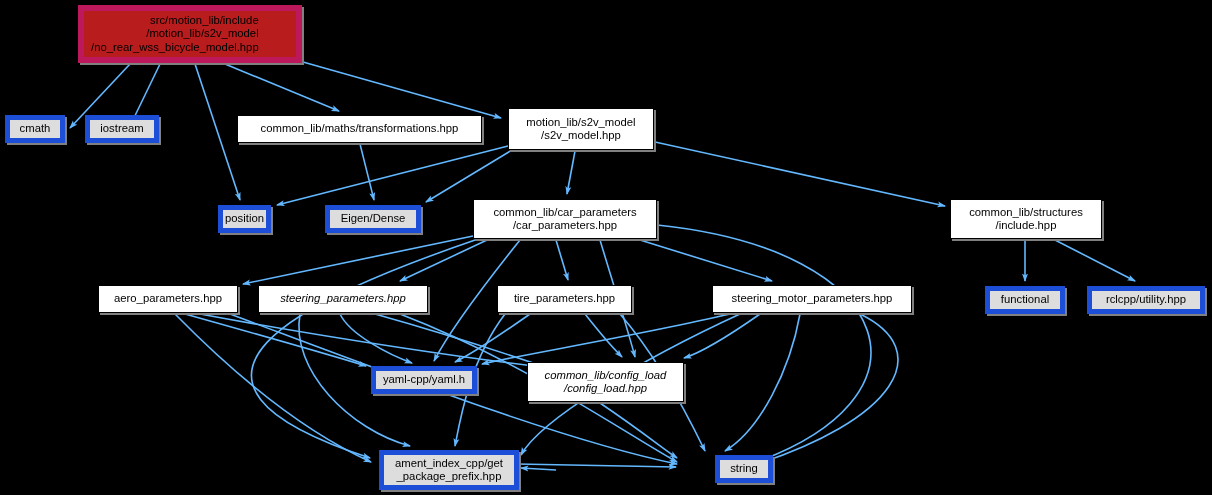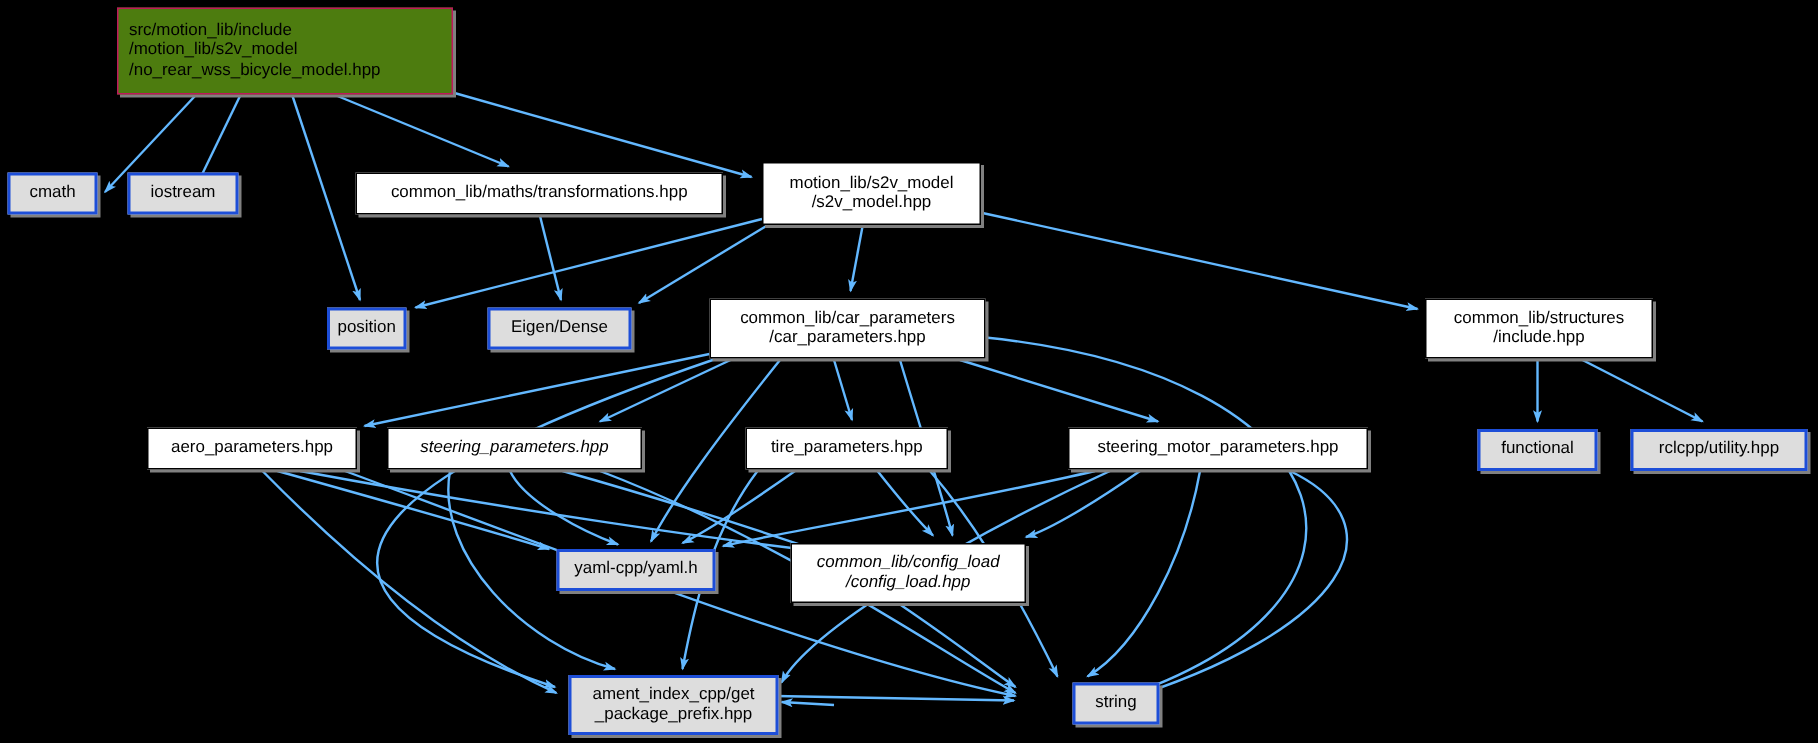--- a/index.html
+++ b/index.html
@@ -3,23 +3,23 @@
 <meta charset="utf-8">
 <style>
   html,body{margin:0;padding:0;background:#000;}
   #canvas{position:relative;width:1212px;height:495px;background:#000;overflow:hidden;
           font-family:"Liberation Sans","DejaVu Sans",sans-serif;}
   #edges{position:absolute;left:0;top:0;width:1212px;height:495px;}
   .node{position:absolute;box-sizing:border-box;display:flex;align-items:center;
         justify-content:center;text-align:center;color:#000;line-height:13.5px;
         font-size:11.3px;white-space:pre;}
   .n-white{background:#ffffff;border:1px solid #000;box-shadow:2px 2px 0 0 #808080;}
-  .n-gray{background:#dddddd;border:2px solid #1d4ed8;box-shadow:2px 2px 0 0 #808080;}
-  .n-root{background:#4d7c0f;border:1px solid #be185d;box-shadow:2px 2px 0 0 #808080;
-          justify-content:flex-start;text-align:left;padding-left:7px;}
+  .n-gray{background:#dddddd;border:5px solid #1d4ed8;box-shadow:2px 2px 0 0 #808080;}
+  .n-root{background:#b91c1c;border:6px solid #be185d;box-shadow:2px 2px 0 0 #808080;
+          justify-content:flex-start;text-align:right;padding-left:7px;}
 </style>
 </head>
 <body>
 
 <div id="canvas">
   <svg id="edges" viewBox="0 0 1212 495" xmlns="http://www.w3.org/2000/svg">
     <defs>
       <marker id="ah" markerWidth="9" markerHeight="9" refX="7.5" refY="3.4" orient="auto" markerUnits="userSpaceOnUse">
         <path d="M 0,0.4 L 8.6,3.4 L 0,6.4 L 1.9,3.4 Z" fill="#63b8ff"></path>
       </marker>

